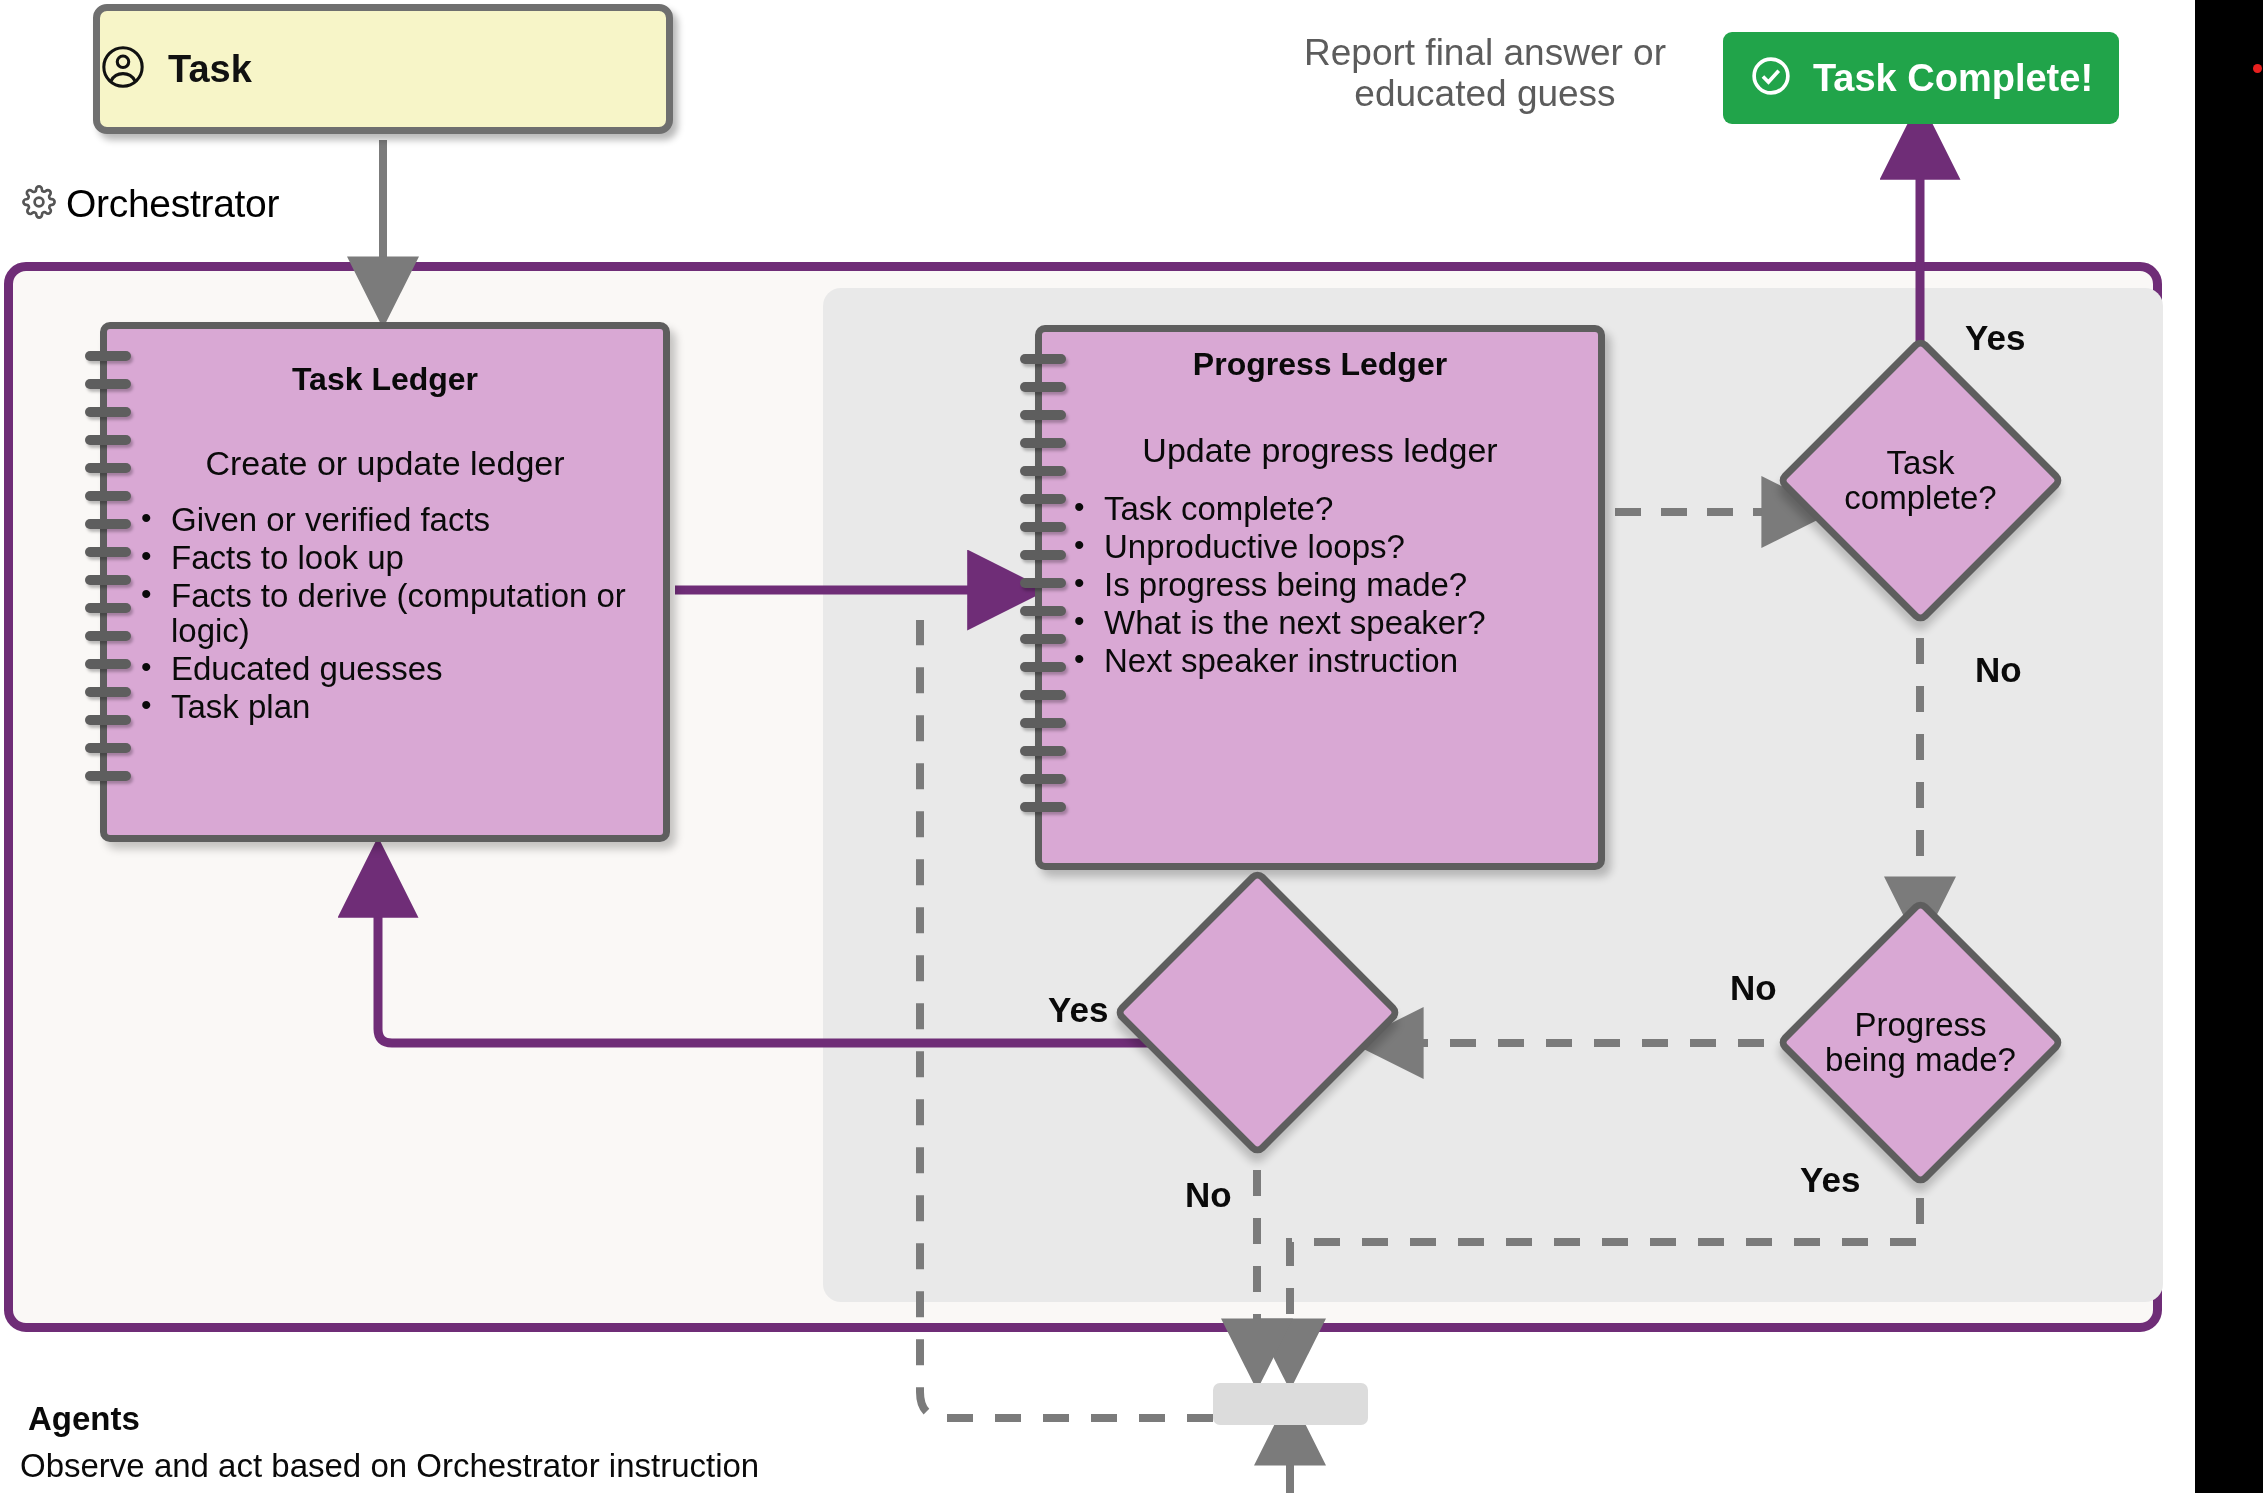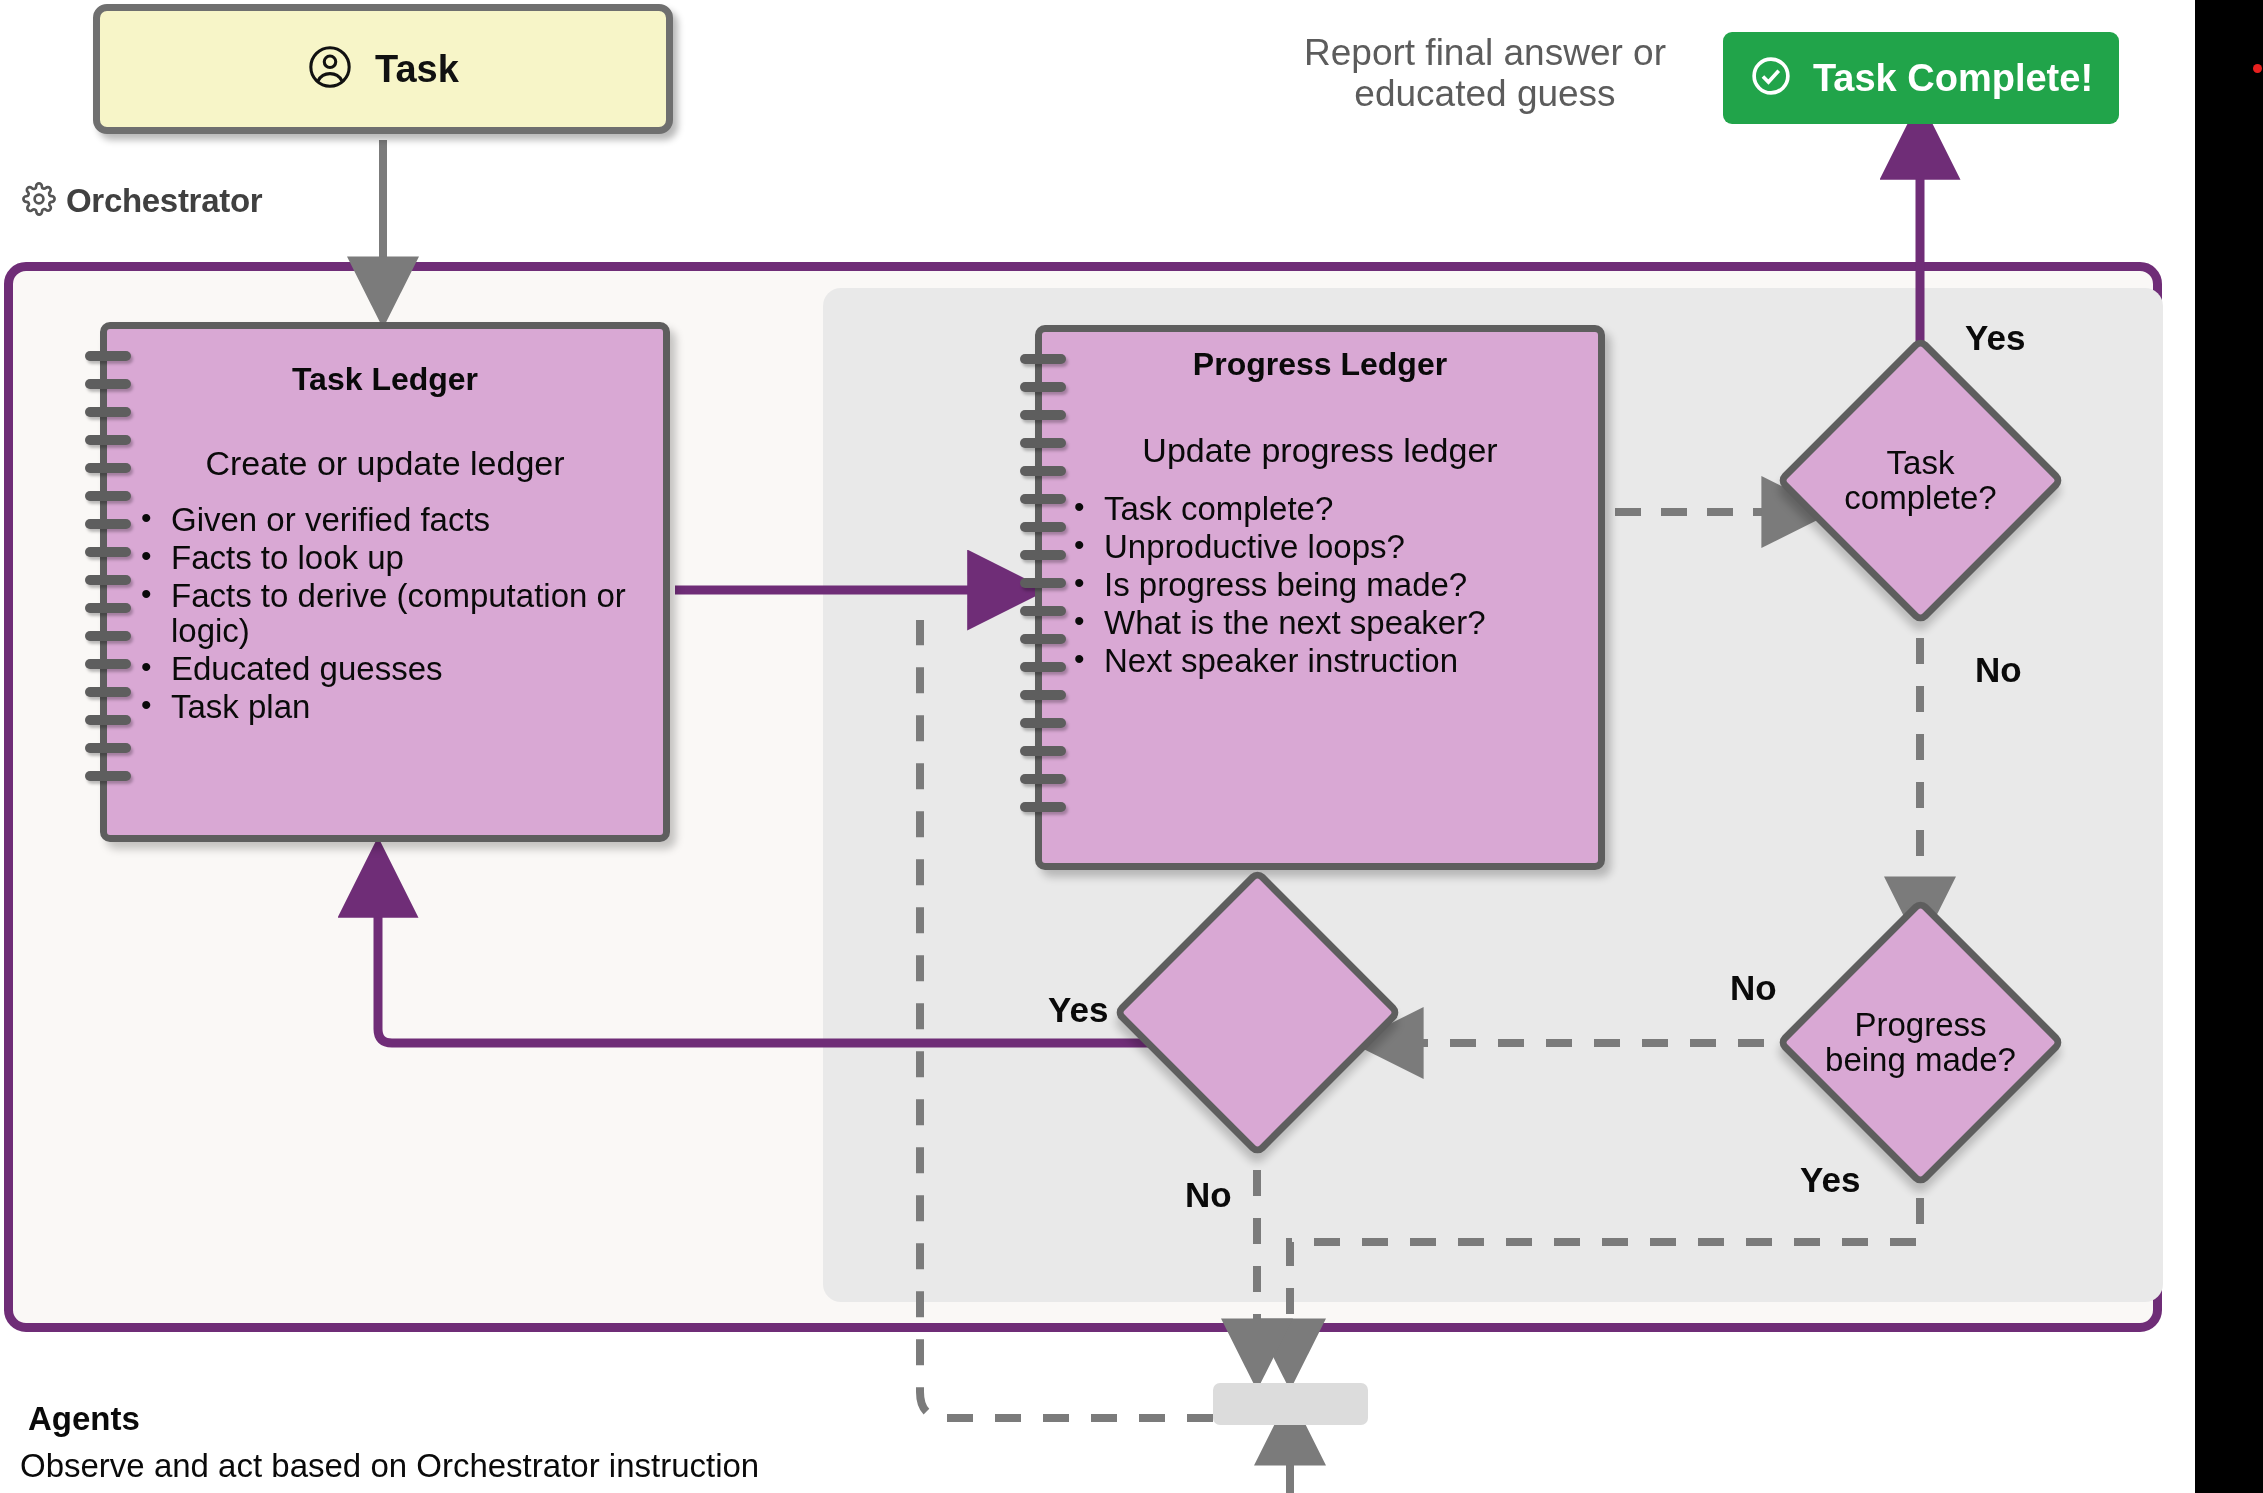--- a/index.html
+++ b/index.html
@@ -14,26 +14,26 @@
   #wires{position:absolute;left:0;top:0;width:2263px;height:1493px;pointer-events:none;}
 
   
   .orch-box{position:absolute;left:4px;top:262px;width:2158px;height:1070px;
     background:#faf8f6;border:9px solid #6f2d77;border-radius:22px;box-sizing:border-box;}
   .inner-panel{position:absolute;left:823px;top:288px;width:1340px;height:1014px;
     background:#e9e9e9;border-radius:18px;}
 
   
   .orch-label{position:absolute;left:22px;top:182px;display:flex;align-items:center;gap:10px;}
-  .orch-label .txt{font-size:33px;font-weight:bold;color:#404040;letter-spacing:-.3px;}
+  .orch-label .txt{font-size:39px;font-weight:normal;color:#000000;letter-spacing:-.3px;}
 
   
   .task-card{position:absolute;left:93px;top:4px;width:580px;height:130px;
     background:#f7f5c8;border:7px solid #6f6f6f;border-radius:14px;box-sizing:border-box;
-    display:flex;align-items:center;justify-content:center;gap:22px;
+    display:flex;align-items:center;gap:22px;
     box-shadow:5px 6px 7px rgba(0,0,0,.28);}
   .task-card .txt{font-size:38px;font-weight:bold;color:#111;}
 
   
   .report-caption{position:absolute;left:1250px;top:32px;width:470px;text-align:center;
     font-size:37px;line-height:1.12;color:#5c5c5c;}
 
   
   .complete-badge{position:absolute;left:1723px;top:32px;width:396px;height:92px;
     background:#21a44a;border-radius:9px;display:flex;align-items:center;

